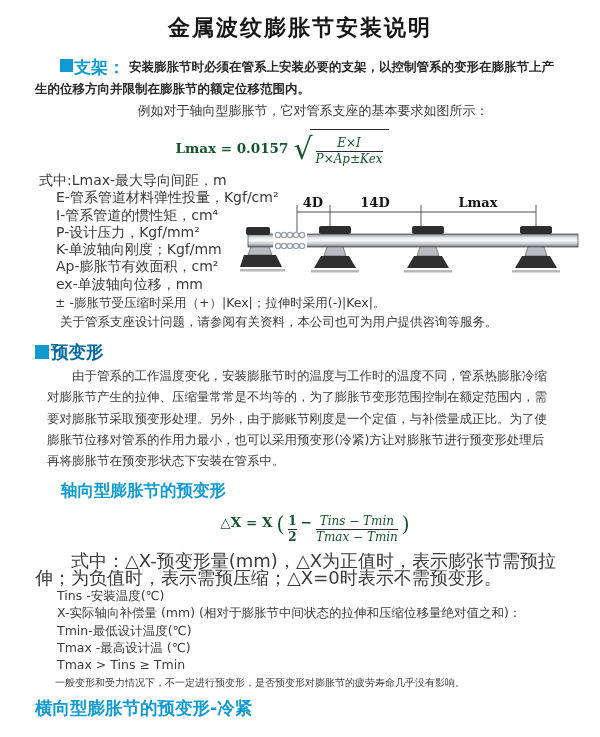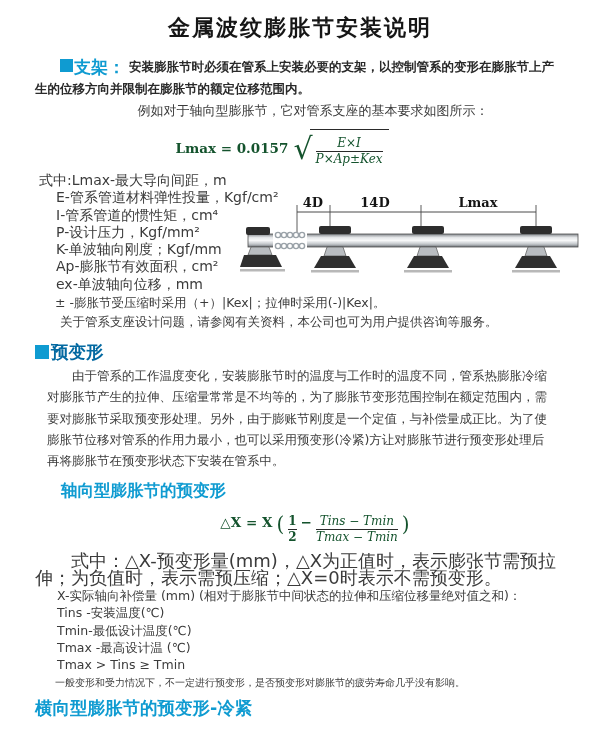--- a/index.html
+++ b/index.html
@@ -117,22 +117,22 @@
         <span class="frac it">
           <span class="num">Tins − Tmin</span>
           <span class="den">Tmax − Tmin</span>
         </span>
         <span class="paren">)</span>
       </span>
     </div>
 
     <p class="axial-note">式中：△X-预变形量(mm)，△X为正值时，表示膨张节需预拉伸；为负值时，表示需预压缩；△X=0时表示不需预变形。</p>
     <ul class="axial-defs">
+      <li>Tins -安装温度(℃)</li>
       <li>X-实际轴向补偿量 (mm) (相对于膨胀节中间状态的拉伸和压缩位移量绝对值之和)：</li>
-      <li>Tins -安装温度(℃)</li>
       <li>Tmin-最低设计温度(℃)</li>
       <li>Tmax -最高设计温 (℃)</li>
       <li>Tmax &gt; Tins ≥ Tmin</li>
     </ul>
     <p class="closing">一般变形和受力情况下，不一定进行预变形，是否预变形对膨胀节的疲劳寿命几乎没有影响。</p>
 
     <div class="sub-h lateral">横向型膨胀节的预变形-冷紧</div>
 
   </div>
 

